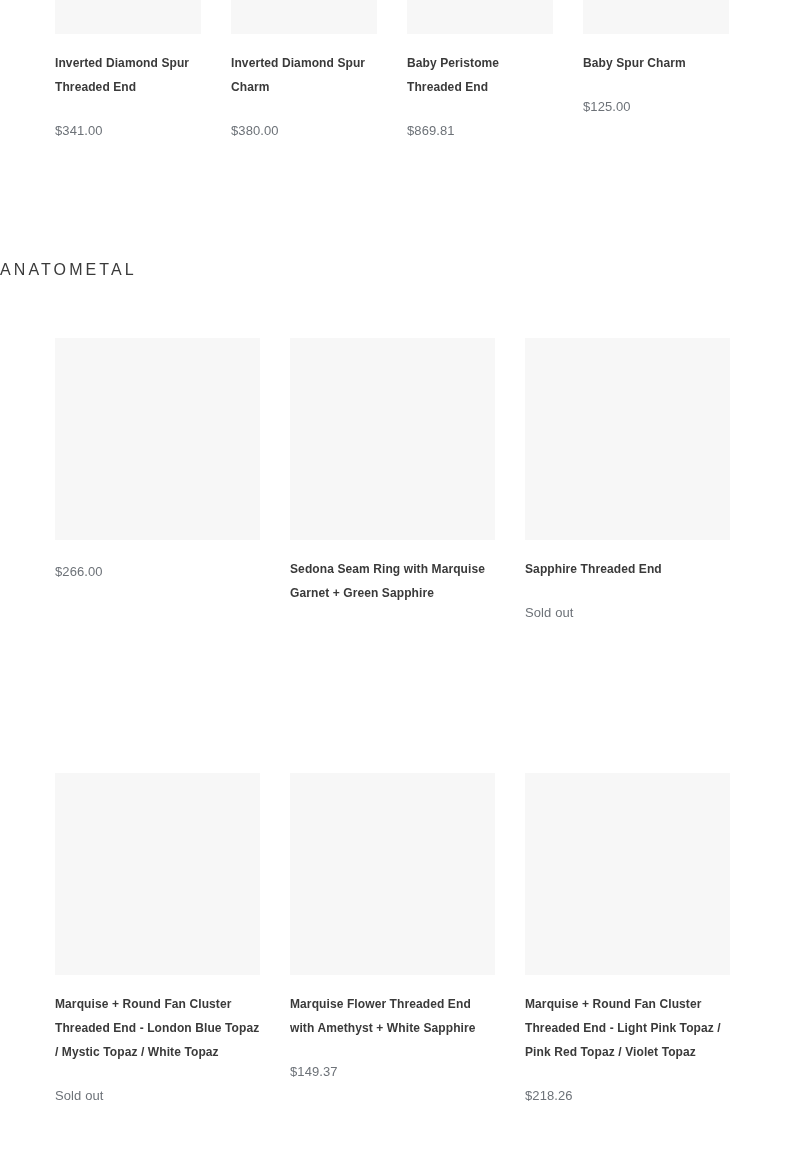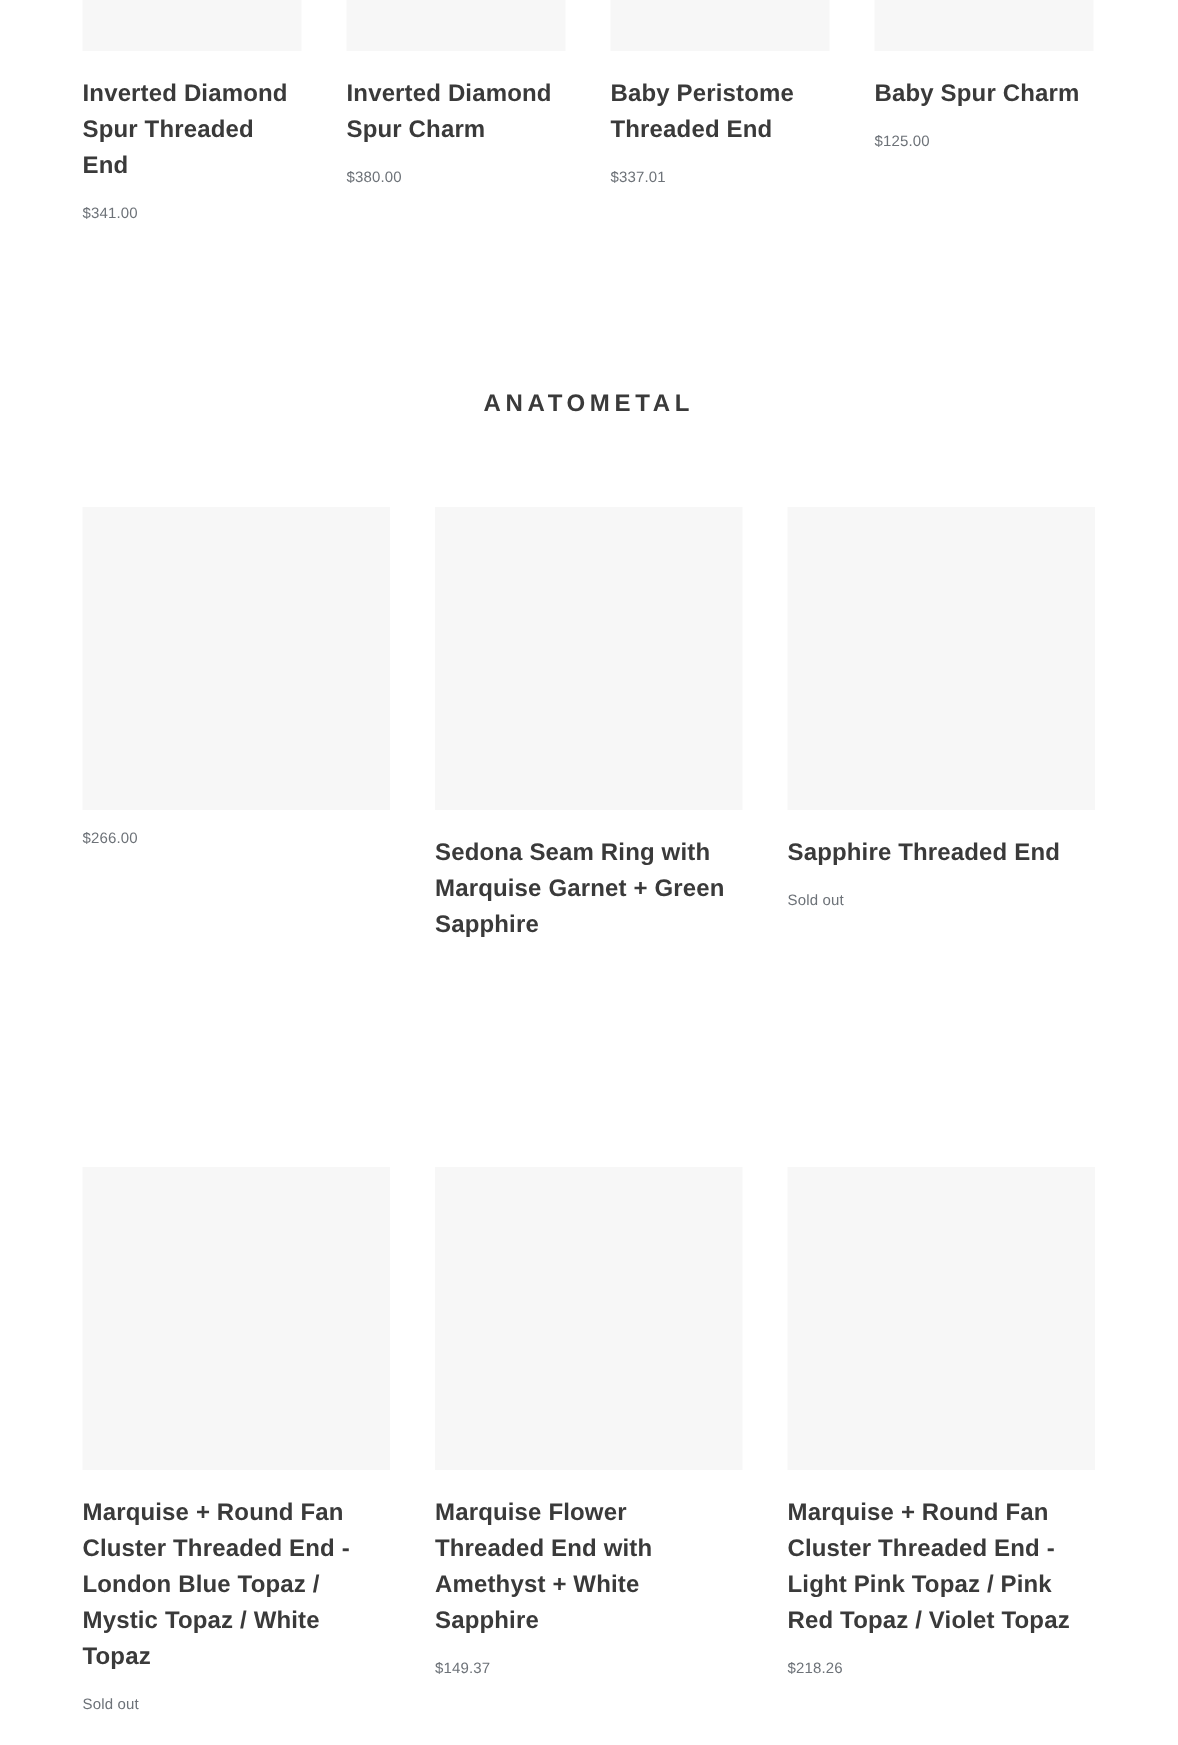--- a/index.html
+++ b/index.html
@@ -36,23 +36,23 @@
     height: 34px;
     background: #f7f7f7;
   }
 
   
   .brand-heading {
     position: absolute;
     left: 0;
     top: 258px;
     width: 785px;
-    text-align: center;
+    text-align: left;
     font-size: 16px;
-    font-weight: 700;
+    font-weight: 400;
     letter-spacing: 3.1px;
     color: #3a3a3a;
     line-height: 24px;
   }
 
   
   .grid-three {
     position: absolute;
     left: 55px;
     top: 338px;
@@ -72,30 +72,30 @@
     display: block;
     text-decoration: none;
   }
   .card-media {
     display: block;
     width: 100%;
   }
   .card-title {
     display: block;
     margin-top: 17px;
-    font-size: 16px;
+    font-size: 12px;
     font-weight: 700;
     line-height: 24px;
     color: #3a3a3a;
     letter-spacing: 0.1px;
   }
   .card-price {
     display: block;
-    margin-top: 9px;
-    font-size: 10px;
+    margin-top: 21px;
+    font-size: 13px;
     font-weight: 400;
     line-height: 22px;
     color: #6d7278;
     letter-spacing: 0.1px;
   }
   .card-price.sold {
     color: #6d7278;
   }
 </style>
 </head>
@@ -113,21 +113,21 @@
 
     <a class="card">
       <span class="card-media"></span>
       <span class="card-title">Inverted Diamond Spur Charm</span>
       <span class="card-price">$380.00</span>
     </a>
 
     <a class="card">
       <span class="card-media"></span>
       <span class="card-title">Baby Peristome Threaded End</span>
-      <span class="card-price">$337.01</span>
+      <span class="card-price">$869.81</span>
     </a>
 
     <a class="card">
       <span class="card-media"></span>
       <span class="card-title">Baby Spur Charm</span>
       <span class="card-price">$125.00</span>
     </a>
 
   </div>
 

